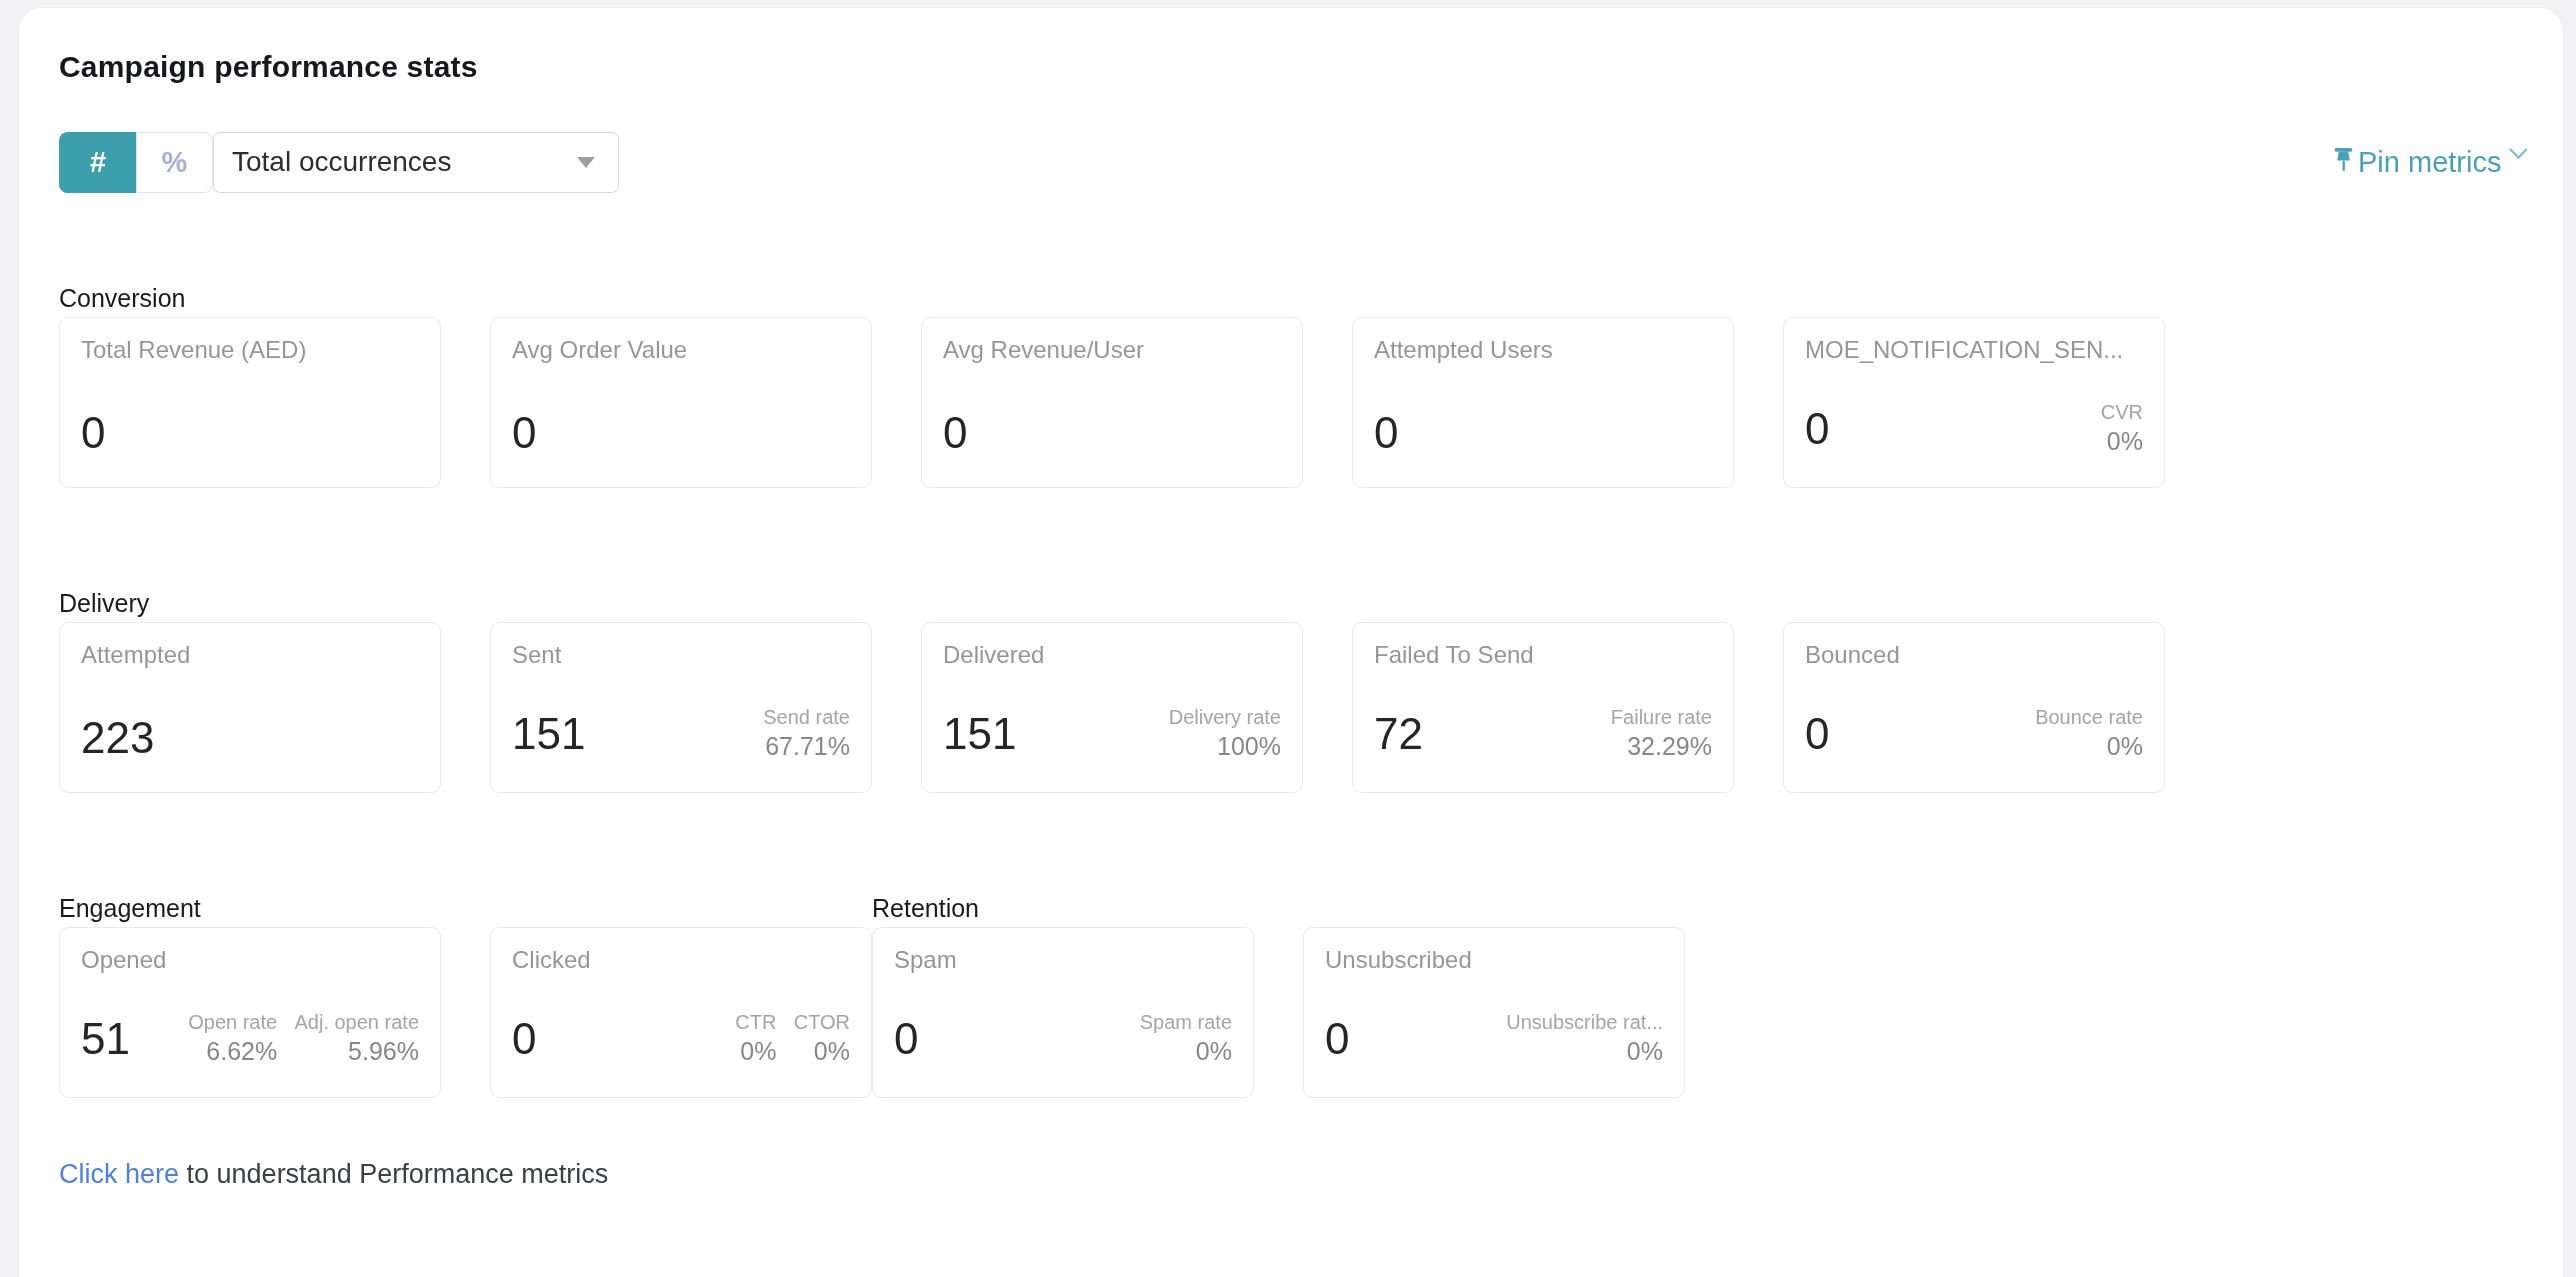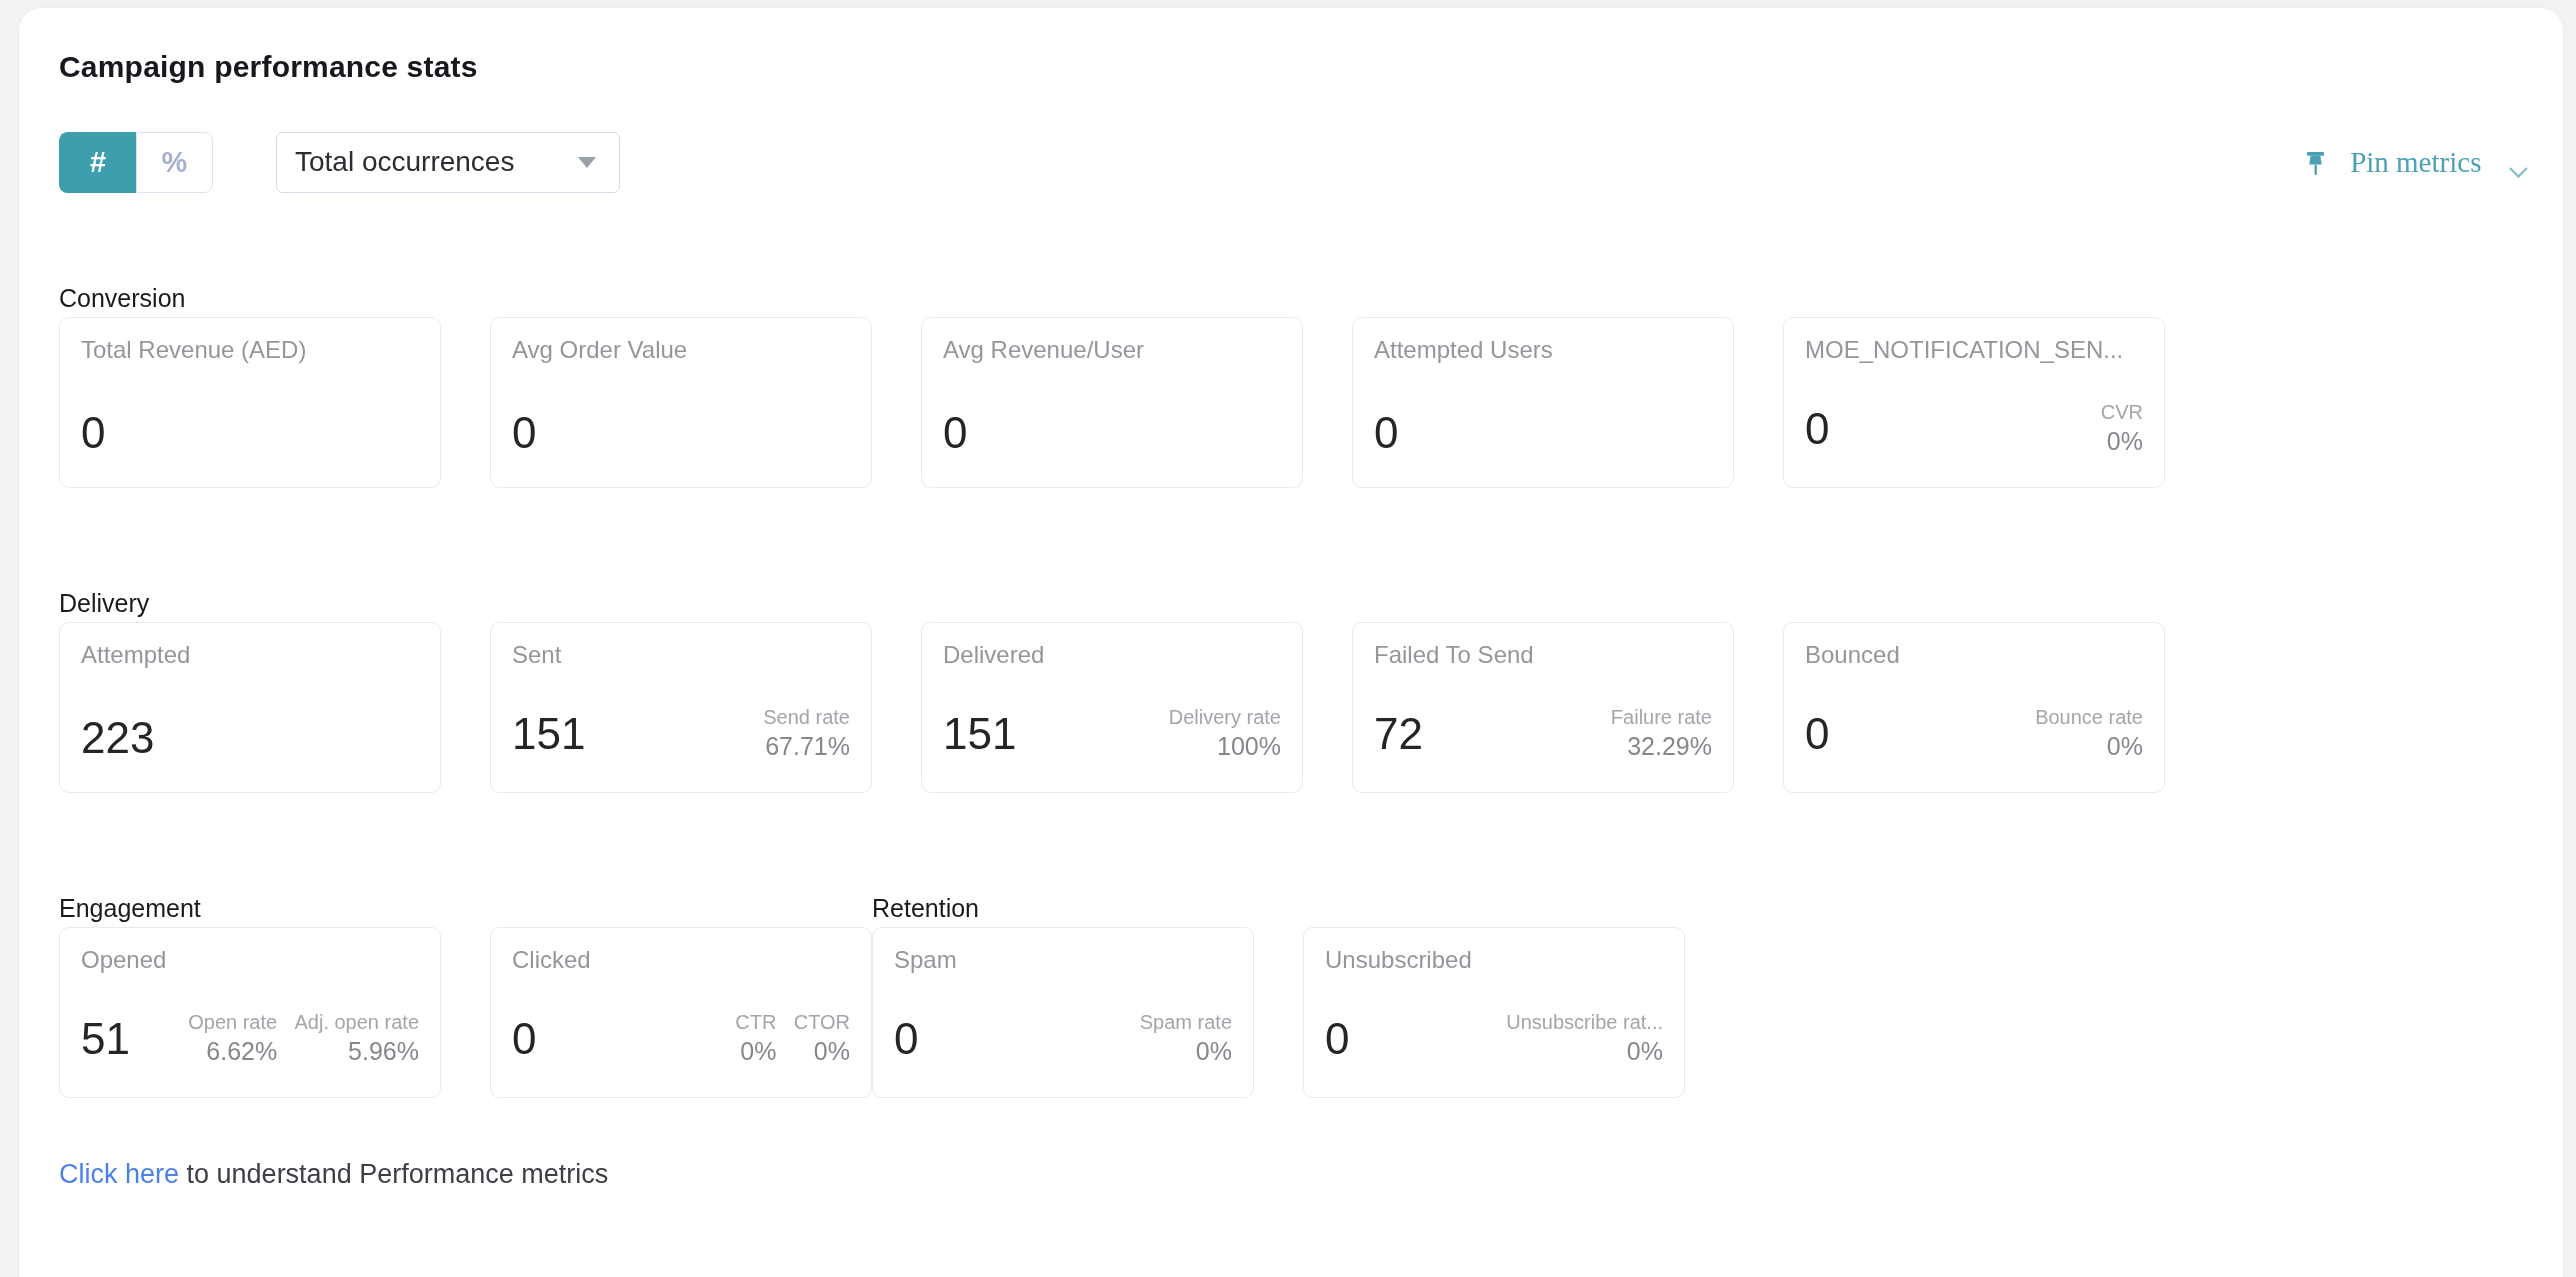--- a/index.html
+++ b/index.html
@@ -31,35 +31,35 @@
     width: 77px; height: 61px; font-size: 29px; font-weight: 600;
     display: flex; align-items: center; justify-content: center;
     border: 1.4px solid #dee2ee; background: #ffffff; color: #a7b0d2;
     cursor: pointer; font-family: inherit;
   }
   .toggle-btn:first-child { border-radius: 8.6px 0 0 8.6px; border-right: none; }
   .toggle-btn:last-child  { border-radius: 0 8.6px 8.6px 0; }
   .toggle-btn.active { background: #3d9eac; border-color: #3d9eac; color: #ffffff; }
 
   .dropdown {
-    margin-left: 63px; width: 344px; height: 61px;
+    width: 406px; height: 61px;
     border: 1.4px solid #d5d9e5; border-radius: 6.7px; background: #fff;
     display: flex; align-items: center; padding: 0 23px 0 18px;
     cursor: pointer;
   }
   .dropdown .value { font-size: 28px; color: #2b2d33; flex: 1; }
   .caret-down {
     width: 0; height: 0;
     border-left: 9.6px solid transparent; border-right: 9.6px solid transparent;
     border-top: 11.5px solid #9aa0a8;
   }
 
   .pin-metrics {
-    margin-left: auto; display: flex; align-items: flex-end; gap: 22px;
-    color: #4aa1b5; font-size: 29px; cursor: pointer; font-family: Liberation Serif, serif;
+    margin-left: auto; display: flex; align-items: flex-start; gap: 2px;
+    color: #4aa1b5; font-size: 29px; cursor: pointer;
   }
   .pin-metrics svg { display: block; }
   .chevron {
     width: 13.4px; height: 13.4px; border-right: 2.9px solid #7fb9c8; border-bottom: 2.9px solid #7fb9c8;
     transform: rotate(45deg) translateY(-3.8px); margin-left: 5.8px;
   }
 
   
   h2.section-title { font-size: 25px; line-height: 38px; font-weight: 500; color: #1a1b1f; }
   .sec-conversion { margin-top: 86px; }

